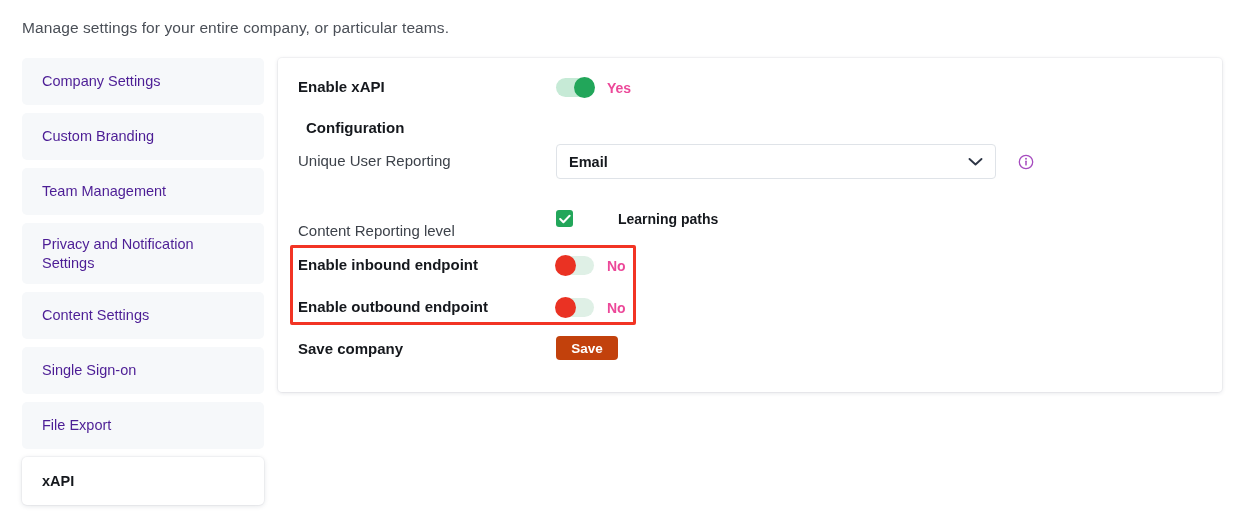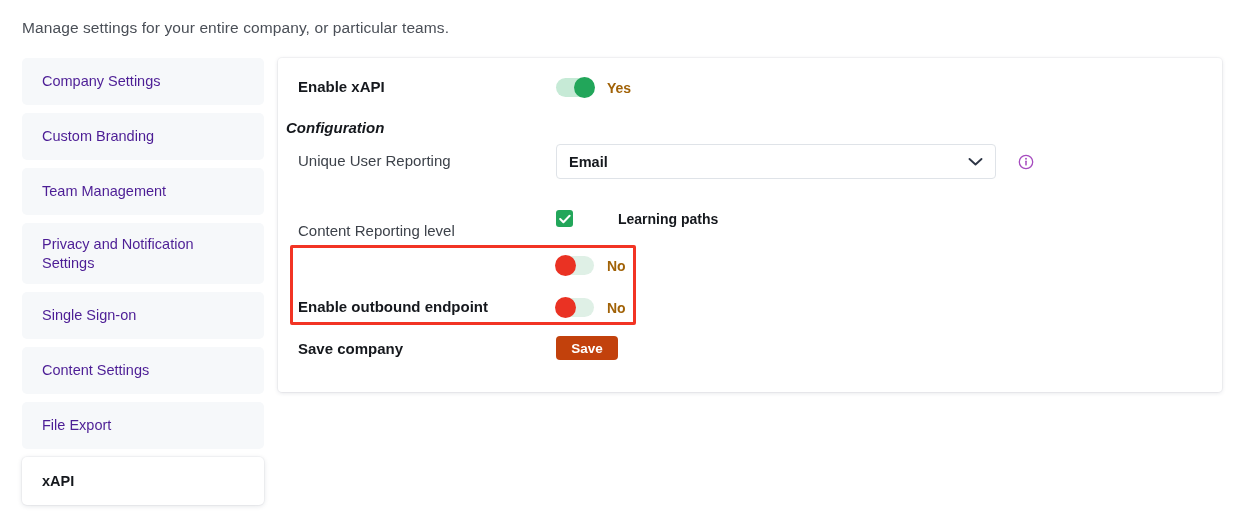--- a/index.html
+++ b/index.html
@@ -70,21 +70,21 @@
   }
   .row-label {
     font-size: 15px;
     color: #3d424a;
     white-space: nowrap;
   }
   .row-label.bold { font-weight: bold; color: #15181d; }
 
   
   #row-enable   { left: 20px; top: 20px; }
-  #row-config   { left: 8px; top: 61px; font-style: italic; }
+  #row-config   { left: 28px; top: 61px; }
   #row-uuid     { left: 20px; top: 94px; }
   #row-content  { left: 20px; top: 164px; }
   #row-inbound  { left: 20px; top: 198px; }
   #row-outbound { left: 20px; top: 240px; }
   #row-save     { left: 20px; top: 282px; }
 
   .control-col {
     position: absolute;
     left: 278px;
     display: flex;
@@ -107,21 +107,21 @@
     border-radius: 50%;
   }
   .toggle.on  { background: #c6ead6; }
   .toggle.on  .knob { right: -1px; background: #22a65a; }
   .toggle.off { background: #dff0e6; }
   .toggle.off .knob { left: -1px; background: #ea3223; }
   .toggle-text {
     margin-left: 13px;
     font-size: 14px;
     font-weight: bold;
-    color: #a16207;
+    color: #ec4899;
     white-space: nowrap;
   }
 
   
   .select {
     position: relative;
     width: 440px; height: 35px;
     border: 1px solid #dfe3e8;
     border-radius: 4px;
     background: #fff;
@@ -205,24 +205,24 @@
     <div class="side-item">
       <span class="side-item-label">Custom Branding</span>
     </div>
     <div class="side-item">
       <span class="side-item-label">Team Management</span>
     </div>
     <div class="side-item two-line">
       <span class="side-item-label">Privacy and Notification Settings</span>
     </div>
     <div class="side-item">
+      <span class="side-item-label">Content Settings</span>
+    </div>
+    <div class="side-item">
       <span class="side-item-label">Single Sign-on</span>
-    </div>
-    <div class="side-item">
-      <span class="side-item-label">Content Settings</span>
     </div>
     <div class="side-item">
       <span class="side-item-label">File Export</span>
     </div>
     <div class="side-item active">
       <span class="side-item-label">xAPI</span>
     </div>
   </div>
 
   <div class="card">
@@ -267,20 +267,23 @@
     </div>
     <div class="control-col" style="top:152px;">
       <span class="checkbox">
         <svg width="12" height="10" viewBox="0 0 12 10">
           <path d="M1.2 5 L4.4 8.2 L10.6 1.8" fill="none" stroke="#ffffff" stroke-width="2" stroke-linecap="round" stroke-linejoin="round"></path>
         </svg>
       </span>
       <span class="checkbox-label">Learning paths</span>
     </div>
 
+    <div class="row" id="row-inbound">
+      <span class="row-label bold">Enable inbound endpoint</span>
+    </div>
     <div class="control-col" style="top:198px;">
       <div class="toggle off">
         <div class="knob"></div>
       </div>
       <span class="toggle-text">No</span>
     </div>
 
     <div class="row" id="row-outbound">
       <span class="row-label bold">Enable outbound endpoint</span>
     </div>

